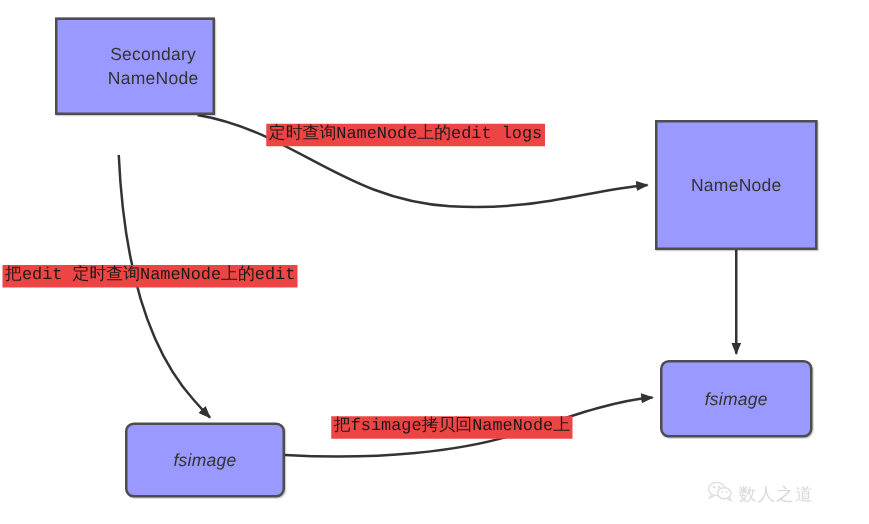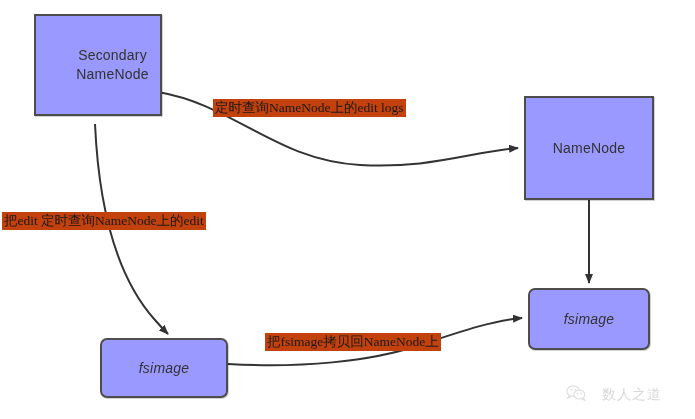--- a/index.html
+++ b/index.html
@@ -45,33 +45,33 @@
     border-radius: 7px;
     font-style: italic;
   }
   .node-label {
     white-space: pre-line;
     pointer-events: none;
   }
   .edge-label {
     position: absolute;
     color: #1a1a1a;
-    font-family: Liberation Serif, serif;
+    font-family: Liberation Mono, monospace;
     font-size: 13.5px;
     line-height: 1.2;
     white-space: nowrap;
-    background: #c2410c;
+    background: #ef4444;
     padding: 1px 2px;
     z-index: 4;
   }
   #watermark {
     position: absolute;
     display: flex;
     align-items: center;
-    gap: 16px;
+    gap: 5px;
     opacity: 0.33;
     z-index: 5;
     user-select: none;
   }
   #watermark .wm-text {
     font-family: "DejaVu Sans", sans-serif;
     font-size: 14px;
     color: #8a8a8a;
     letter-spacing: 1px;
   }
@@ -90,21 +90,21 @@
 
     <path d="M158,92 C235,105 275,160 360,165 C430,169 470,152 518,148" fill="none" stroke="#333333" stroke-width="2" marker-end="url(#arrow)"></path>
 
     <path d="M95,124 C98,190 110,270 155,320 C162,328 166,332 168,334" fill="none" stroke="#333333" stroke-width="2" marker-end="url(#arrow)"></path>
 
     <path d="M589,200 L589,283" fill="none" stroke="#333333" stroke-width="2" marker-end="url(#arrow)"></path>
 
     <path d="M228,364 C300,368 370,362 420,345 C465,330 495,320 522,318" fill="none" stroke="#333333" stroke-width="2" marker-end="url(#arrow)"></path>
   </svg>
 
-  <div class="node" style="left:34px; top:14px; width:128px; height:102px;padding-left:29px;">
+  <div class="node" style="left:44px; top:14px; width:128px; height:78px;padding-left:29px;">
     <span class="node-label">Secondary
 NameNode</span>
   </div>
 
   <div class="node" style="left:524px; top:96px; width:130px; height:104px;">
     <span class="node-label">NameNode</span>
   </div>
 
   <div class="node rounded" style="left:528px; top:288px; width:122px; height:62px;">
     <span class="node-label">fsimage</span>

